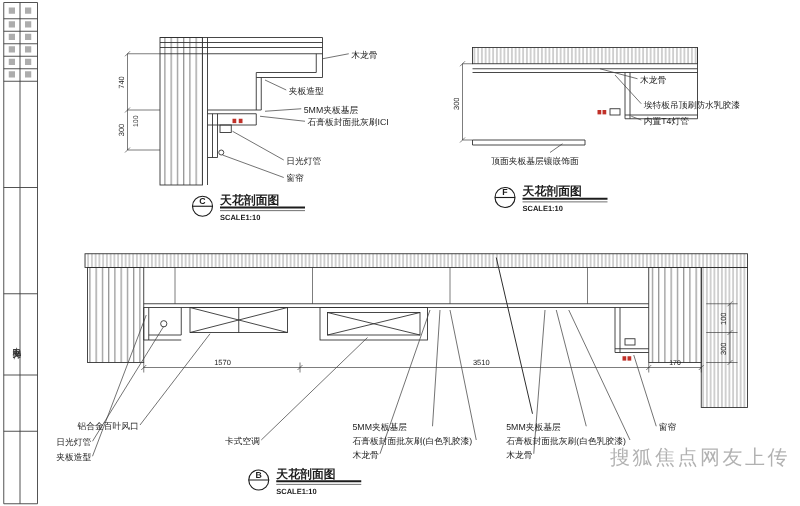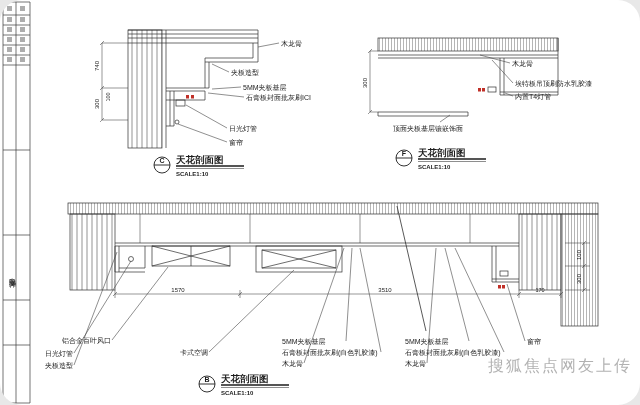--- a/index.html
+++ b/index.html
@@ -1,18 +1,18 @@
 <!DOCTYPE html>
 <html><head>
 <meta charset="utf-8">
 <style>
   html,body { margin:0; padding:0; background:#e8e8e8; }
   .sheet {
     position:relative; width:640px; height:405px; background:#ffffff;
-    font-family:"Liberation Sans", sans-serif; overflow:hidden;border-radius:22px;
+    font-family:"Liberation Sans", sans-serif; overflow:hidden;
   }
   svg { position:absolute; left:0; top:0; }
   svg text { fill:#1c1c1c; font-family:"Liberation Sans", sans-serif; }
   .vlabel {
     position:absolute; left:4px; top:244px; width:13px; height:60px;
     writing-mode:vertical-rl; text-orientation:upright;
     font-size:7px; color:#2a2a2a; letter-spacing:1px; text-align:center;
   }
   .watermark {
     position:absolute; left:452px; top:356px; width:185px;

